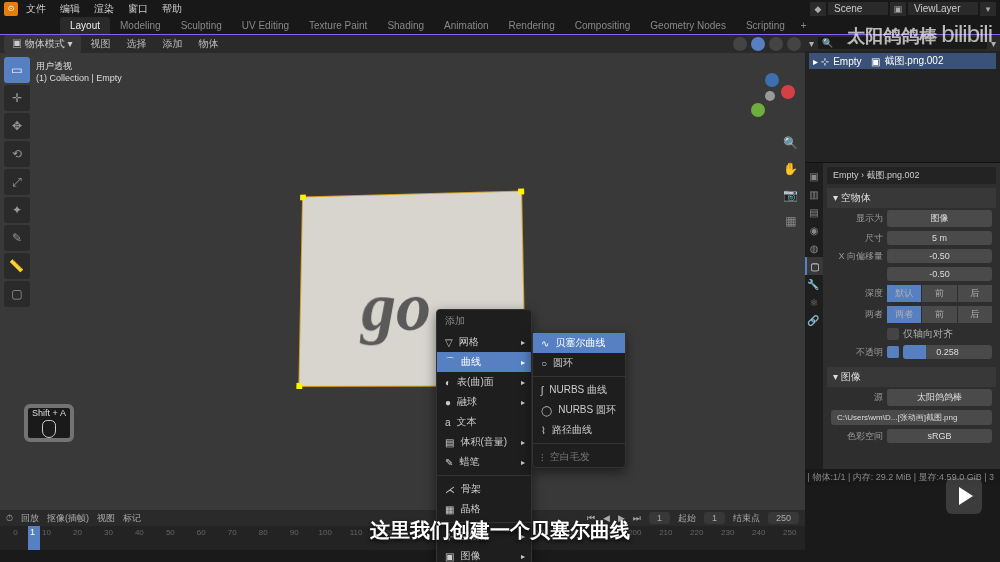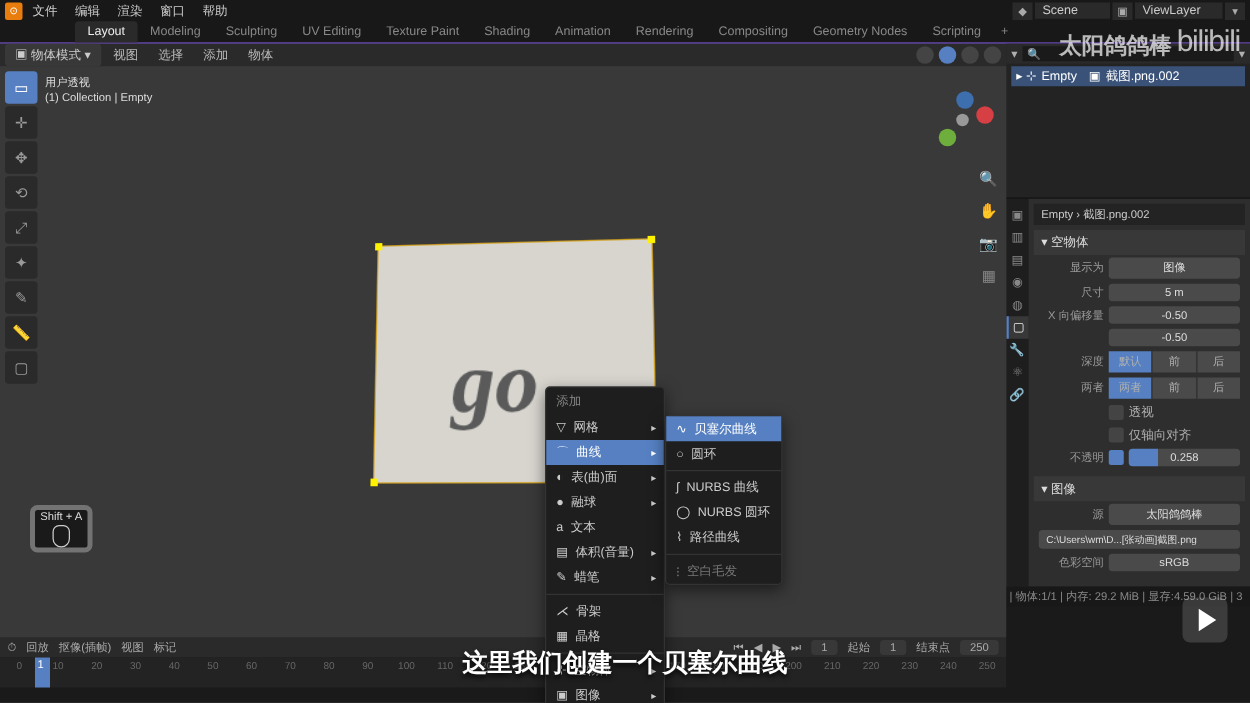--- a/index.html
+++ b/index.html
@@ -329,25 +329,20 @@
               <span class="lbl">两者</span>
               <div class="btn-grp">
                 <div class="on">两者</div>
                 <div>前</div>
                 <div>后</div>
               </div>
             </div>
           <div class="row">
               <span class="lbl"></span>
               <div class="chk off"></div>
-              <span>透视</span>
-            </div>
-          <div class="row">
-              <span class="lbl"></span>
-              <div class="chk off"></div>
               <span>仅轴向对齐</span>
             </div>
           <div class="row">
               <span class="lbl">不透明</span>
               <div class="chk"></div>
               <div class="val" style="background:linear-gradient(to right,#5680c2 26%,#4a4a4a 26%)">0.258</div>
             </div>
         </div>
         <div class="section">
           <div class="section-h">▾ <span>图像</span></div>

